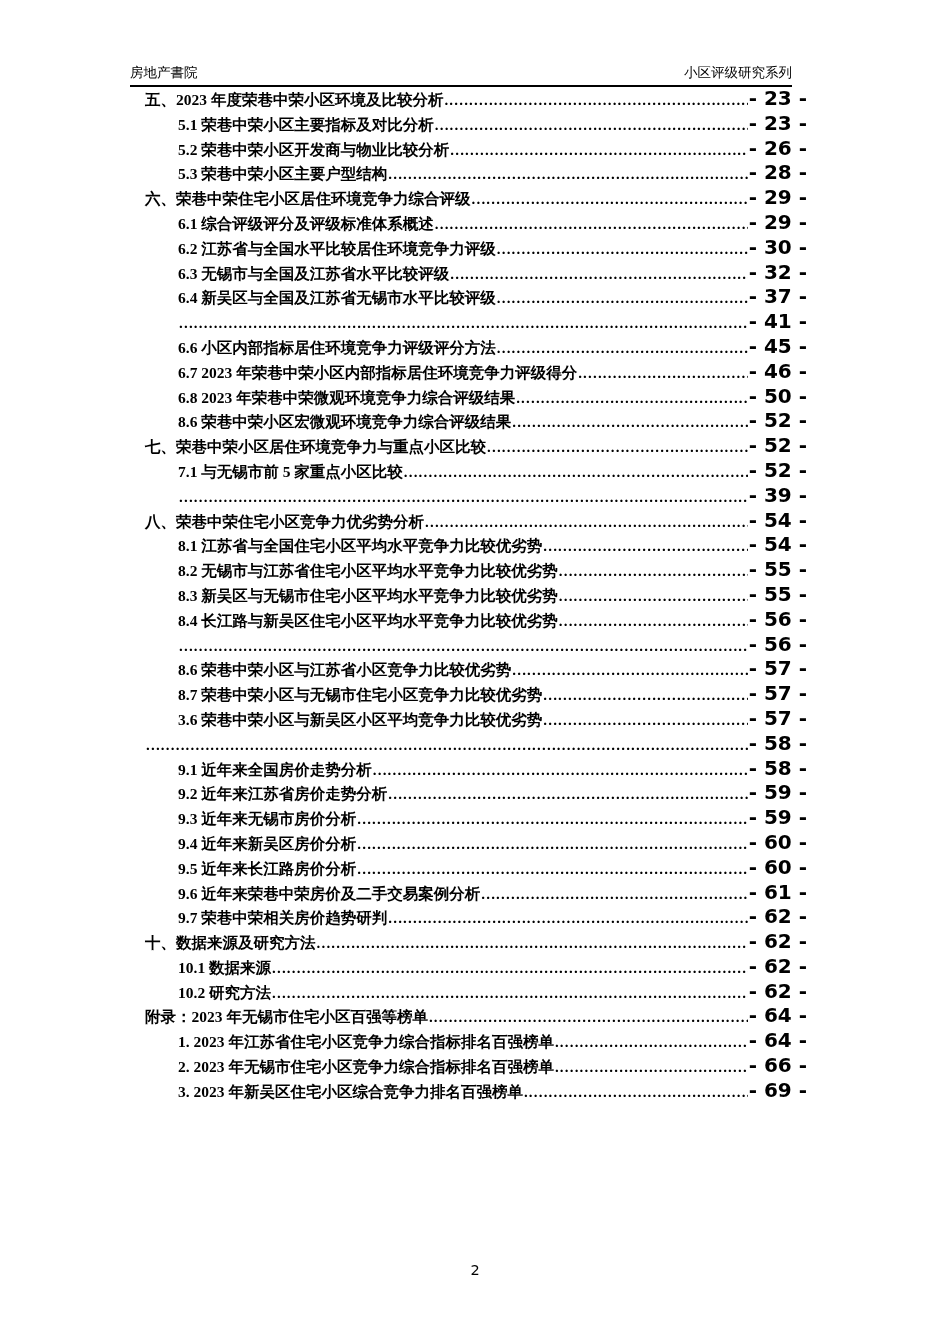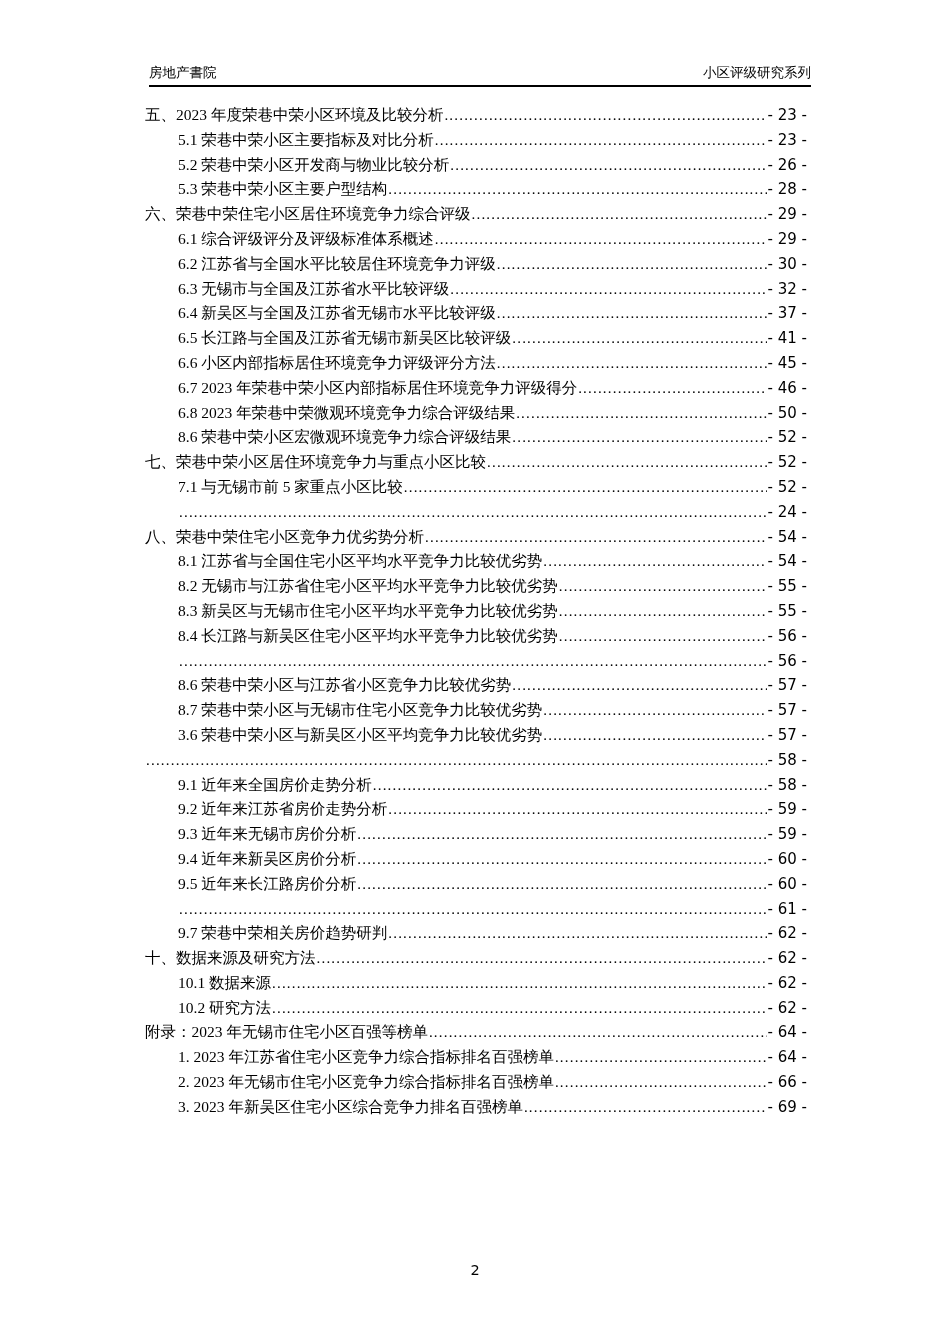--- a/index.html
+++ b/index.html
@@ -13,38 +13,39 @@
     height: 1344px;
     background: #ffffff;
     color: #000000;
     font-family: "Liberation Serif", "DejaVu Serif", serif;
     overflow: hidden;
   }
   
   .header {
     position: absolute;
     top: 63px;
-    left: 149px;
+    left: 130px;
     width: 662px;
     display: flex;
     justify-content: space-between;
     align-items: flex-end;
     font-family: "DejaVu Sans", "Liberation Sans", sans-serif;
     font-size: 13.5px;
     line-height: 18px;
     padding-bottom: 4px;
     border-bottom: 2px solid #000000;
   }
   
   .toc {
     position: absolute;
-    top: 103px;
+    top: 86px;
     left: 145px;
     width: 662px;
     font-size: 15.5px;
+    font-weight: bold;
   }
   .toc-row {
     display: flex;
     align-items: baseline;
     height: 24.8px;
     line-height: 24.8px;
     white-space: nowrap;
   }
   .toc-row.level-1 { padding-left: 33px; }
   .toc-label { flex: 0 0 auto; }
@@ -55,21 +56,21 @@
     margin: 0 1px;
   }
   .toc-leader::after {
     content: "........................................................................................................................................................................................................";
     letter-spacing: 1.2px;
     font-size: 15px;
   }
   .toc-page {
     flex: 0 0 auto;
     font-family: "DejaVu Sans", "Liberation Sans", sans-serif;
-    font-size: 15px;
+    font-size: 20px;
   }
   
   .footer {
     position: absolute;
     top: 1258px;
     left: 0;
     width: 950px;
     text-align: center;
     font-family: "DejaVu Sans", "Liberation Sans", sans-serif;
     font-size: 14.5px;
@@ -135,21 +136,20 @@
     <span class="toc-page">- 32 -</span>
   </div>
 
   <div class="toc-row level-1">
     <span class="toc-label">6.4 新吴区与全国及江苏省无锡市水平比较评级</span>
     <span class="toc-leader"></span>
     <span class="toc-page">- 37 -</span>
   </div>
 
   <div class="toc-row level-1">
-    <span class="toc-label">6.5 长江路与全国及江苏省无锡市新吴区比较评级</span>
     <span class="toc-leader"></span>
     <span class="toc-page">- 41 -</span>
   </div>
 
   <div class="toc-row level-1">
     <span class="toc-label">6.6 小区内部指标居住环境竞争力评级评分方法</span>
     <span class="toc-leader"></span>
     <span class="toc-page">- 45 -</span>
   </div>
 
@@ -178,21 +178,21 @@
   </div>
 
   <div class="toc-row level-1">
     <span class="toc-label">7.1 与无锡市前 5 家重点小区比较</span>
     <span class="toc-leader"></span>
     <span class="toc-page">- 52 -</span>
   </div>
 
   <div class="toc-row level-1">
     <span class="toc-leader"></span>
-    <span class="toc-page">- 24 -</span>
+    <span class="toc-page">- 39 -</span>
   </div>
 
   <div class="toc-row level-0">
     <span class="toc-label">八、荣巷中荣住宅小区竞争力优劣势分析</span>
     <span class="toc-leader"></span>
     <span class="toc-page">- 54 -</span>
   </div>
 
   <div class="toc-row level-1">
     <span class="toc-label">8.1 江苏省与全国住宅小区平均水平竞争力比较优劣势</span>
@@ -270,20 +270,21 @@
     <span class="toc-page">- 60 -</span>
   </div>
 
   <div class="toc-row level-1">
     <span class="toc-label">9.5 近年来长江路房价分析</span>
     <span class="toc-leader"></span>
     <span class="toc-page">- 60 -</span>
   </div>
 
   <div class="toc-row level-1">
+    <span class="toc-label">9.6 近年来荣巷中荣房价及二手交易案例分析</span>
     <span class="toc-leader"></span>
     <span class="toc-page">- 61 -</span>
   </div>
 
   <div class="toc-row level-1">
     <span class="toc-label">9.7 荣巷中荣相关房价趋势研判</span>
     <span class="toc-leader"></span>
     <span class="toc-page">- 62 -</span>
   </div>
 

